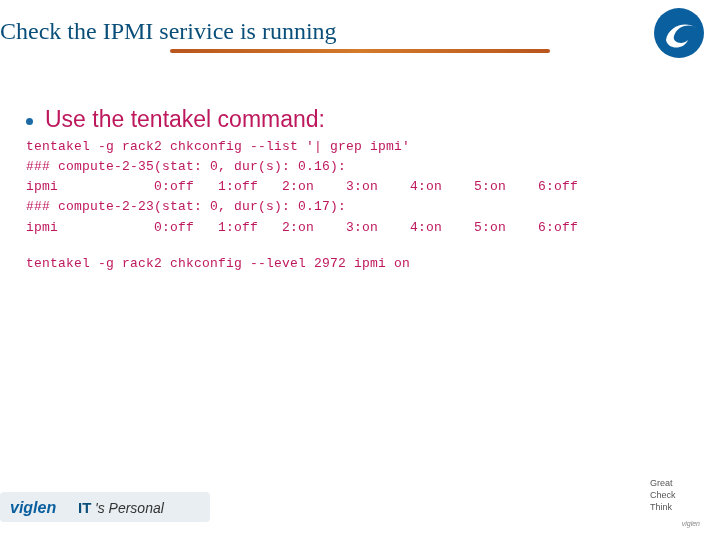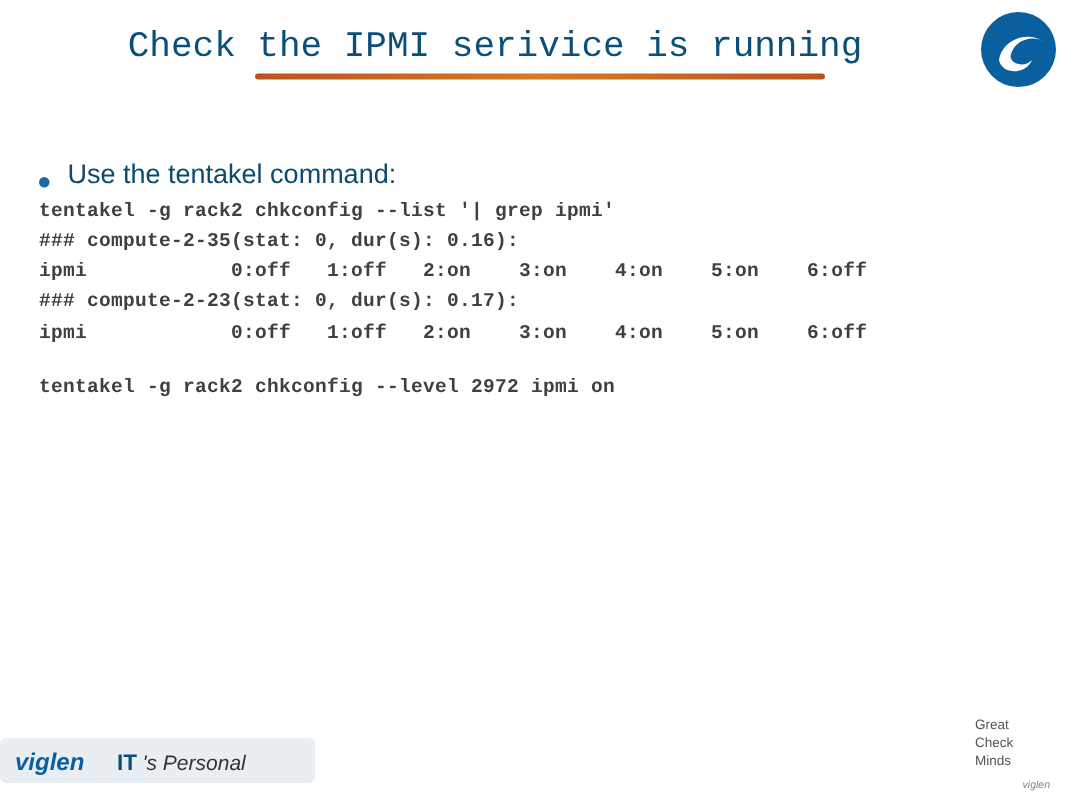--- a/index.html
+++ b/index.html
@@ -1,26 +1,26 @@
 <!DOCTYPE html>
 <html><head>
 <meta charset="utf-8">
 <style>
   * { box-sizing: border-box; margin: 0; padding: 0; }
   html, body { width: 720px; height: 540px; background: #ffffff; font-family: "Segoe UI", Arial, sans-serif; overflow: hidden; }
   .slide { position: relative; width: 720px; height: 540px; }
   .header { position: absolute; top: 18px; left: 0; right: 0; }
-  .title { font-family: Liberation Mono, monospace; font-size: 24px; color: #0a4f7a; text-align: center; padding-right: 60px; }
+  .title { font-family: Liberation Serif, serif; font-size: 24px; color: #0a4f7a; padding-right: 60px; }
   .title-underline { margin: 4px auto 0; width: 380px; height: 4px; border-radius: 2px; background: linear-gradient(90deg,#b9551e,#d47a2a 50%,#b9551e); }
   .header-icon { position: absolute; top: 6px; right: 14px; width: 54px; height: 54px; }
   .content { position: absolute; top: 106px; left: 26px; right: 20px; }
   .bullet { display: flex; align-items: flex-start; margin-bottom: 4px; }
   .bullet .dot { width: 7px; height: 7px; background: #1b6aa5; border-radius: 50%; margin-top: 12px; margin-right: 12px; flex: 0 0 auto; }
-  .bullet .text { font-size: 18px; color: #0c4a6e; }
-  .code { font-family: "Courier New", monospace; font-weight: bold; font-size: 13px; color: #404040; line-height: 1.55; white-space: pre; margin: 4px 0 16px 0; letter-spacing: 0.2px; }
+  .bullet .text { font-size: 23px; color: #be185d; }
+  .code { font-family: "Courier New", monospace; font-weight: normal; font-size: 13px; color: #be185d; line-height: 1.55; white-space: pre; margin: 4px 0 16px 0; letter-spacing: 0.2px; }
   .footer { position: absolute; left: 0; right: 0; bottom: 0; height: 60px; }
   .footer-bar { position: absolute; left: 0; bottom: 18px; width: 210px; height: 30px; }
   .footer-right { position: absolute; right: 10px; bottom: 10px; width: 60px; height: 52px; font-size: 9px; color: #555; text-align: left; line-height: 1.2; margin-left: 13px; }
   .footer-right .w { margin-bottom: 1px; }
   .viglen-small { position:absolute; right:10px; bottom:2px; font-size:7px; color:#888; font-style:italic;}
 </style>
 </head>
 <body>
 
 <div class="slide">
@@ -60,18 +60,18 @@
       <svg viewBox="0 0 210 30">
         <rect x="0" y="0" width="210" height="30" rx="4" fill="#e9eef2"></rect>
         <text x="10" y="21" font-family="Arial" font-size="16" font-style="italic" font-weight="bold" fill="#0a5f9e">viglen</text>
         <text x="78" y="21" font-family="Arial" font-size="15" font-weight="bold" fill="#0a4f7a">IT</text>
         <text x="95" y="21" font-family="Arial" font-size="14" font-style="italic" fill="#333">'s Personal</text>
       </svg>
     </div>
     <div class="footer-right">
       <div class="w">Great</div>
       <div class="w">Check</div>
-      <div class="w">Minds</div>
+      <div class="w">Think</div>
       <div class="viglen-small">viglen</div>
     </div>
   </div>
 
 </div>
 
 </body></html>

